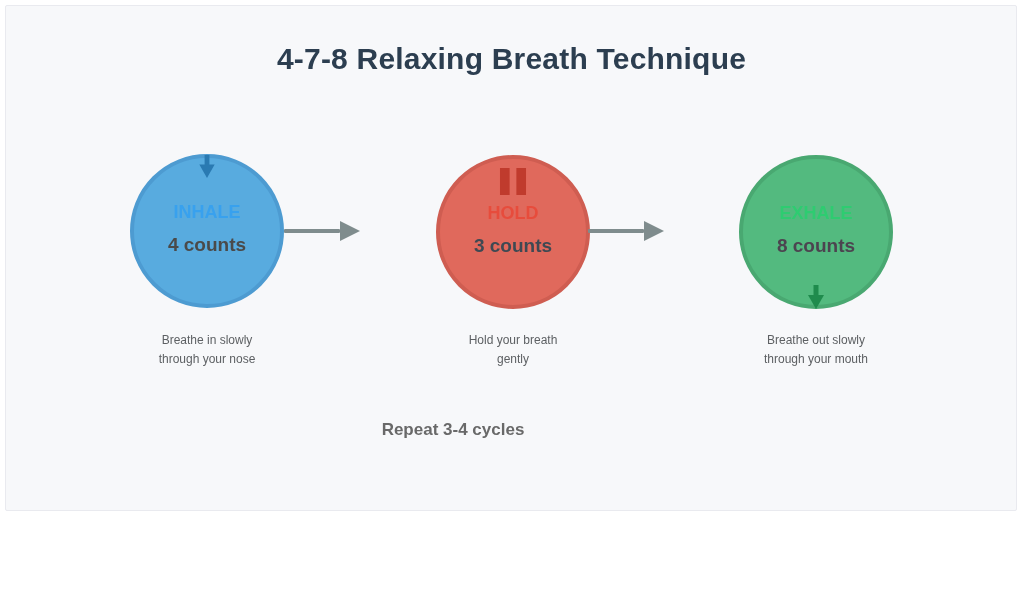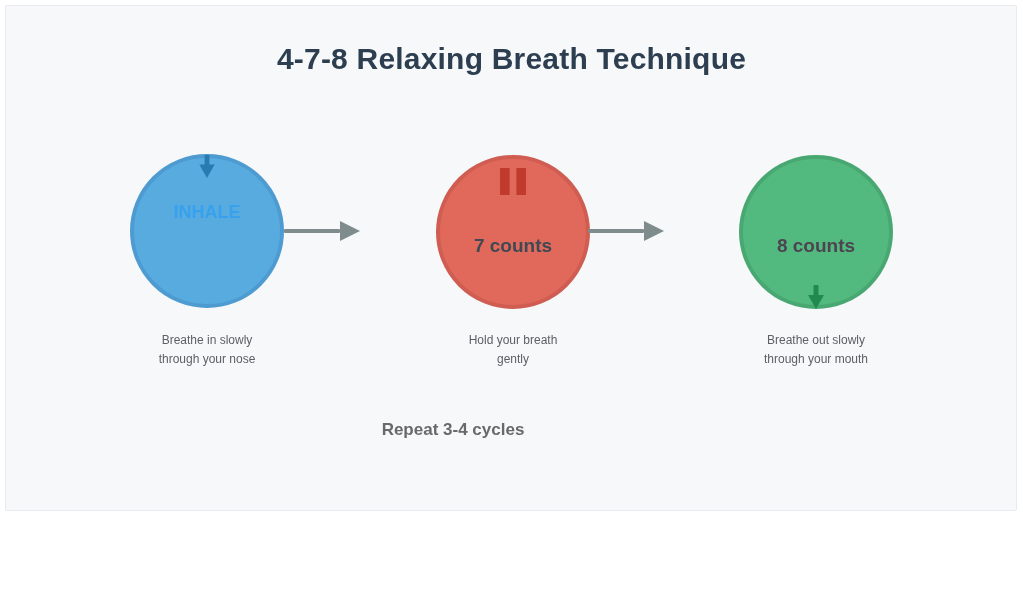--- a/index.html
+++ b/index.html
@@ -127,43 +127,46 @@
   <h1 class="title" style="color: rgb(44, 62, 80);">4-7-8 Relaxing Breath Technique</h1>
 
   <div class="circle circle-1" style="background: rgb(88, 171, 223); border-color: rgb(77, 155, 209);">
     <span class="circle-icon icon-top-arrow" style="color: rgb(42, 122, 178);">
       <svg width="23" height="23" viewBox="0 0 24 24" fill="currentColor" aria-hidden="true">
         <rect x="9.5" y="0" width="5" height="12"></rect>
         <polygon points="4,10 20,10 12,24"></polygon>
       </svg>
     </span>
     <div class="circle-label" style="color: rgb(56, 161, 238);">INHALE</div>
+    <div class="circle-counts" style="color: rgb(74, 74, 74);">4 counts</div>
   </div>
 
   <div class="connector connector-1">
     <span class="line" style="background: rgb(127, 140, 141);"></span>
     <span class="head" style="border-left-color: rgb(127, 140, 141);"></span>
   </div>
 
   <div class="circle circle-2" style="background: rgb(224, 105, 92); border-color: rgb(207, 93, 81);">
     <span class="circle-icon icon-top-pause" style="color: rgb(192, 59, 45);">
       <svg width="27" height="27" viewBox="0 0 27 28" fill="currentColor" aria-hidden="true">
         <rect x="0" y="0" width="10" height="28"></rect>
         <rect x="17" y="0" width="10" height="28"></rect>
       </svg>
     </span>
-    <div class="circle-counts" style="color: rgb(62, 73, 83);">7 counts</div>
+    <div class="circle-label" style="color: rgb(231, 76, 60);">HOLD</div>
+    <div class="circle-counts" style="color: rgb(62, 73, 83);">3 counts</div>
   </div>
 
   <div class="connector connector-2">
     <span class="line" style="background: rgb(127, 140, 141);"></span>
     <span class="head" style="border-left-color: rgb(127, 140, 141);"></span>
   </div>
 
   <div class="circle circle-3" style="background: rgb(83, 186, 127); border-color: rgb(73, 168, 113);">
+    <div class="circle-label" style="color: rgb(46, 204, 113);">EXHALE</div>
     <div class="circle-counts" style="color: rgb(76, 68, 80);">8 counts</div>
     <span class="circle-icon icon-bottom-arrow" style="color: rgb(31, 139, 77);">
       <svg width="24" height="24" viewBox="0 0 24 24" fill="currentColor" aria-hidden="true">
         <rect x="9.5" y="0" width="5" height="12"></rect>
         <polygon points="4,10 20,10 12,24"></polygon>
       </svg>
     </span>
   </div>
 
   <div class="description description-1" style="color: rgb(93, 96, 99);">Breathe in slowly

